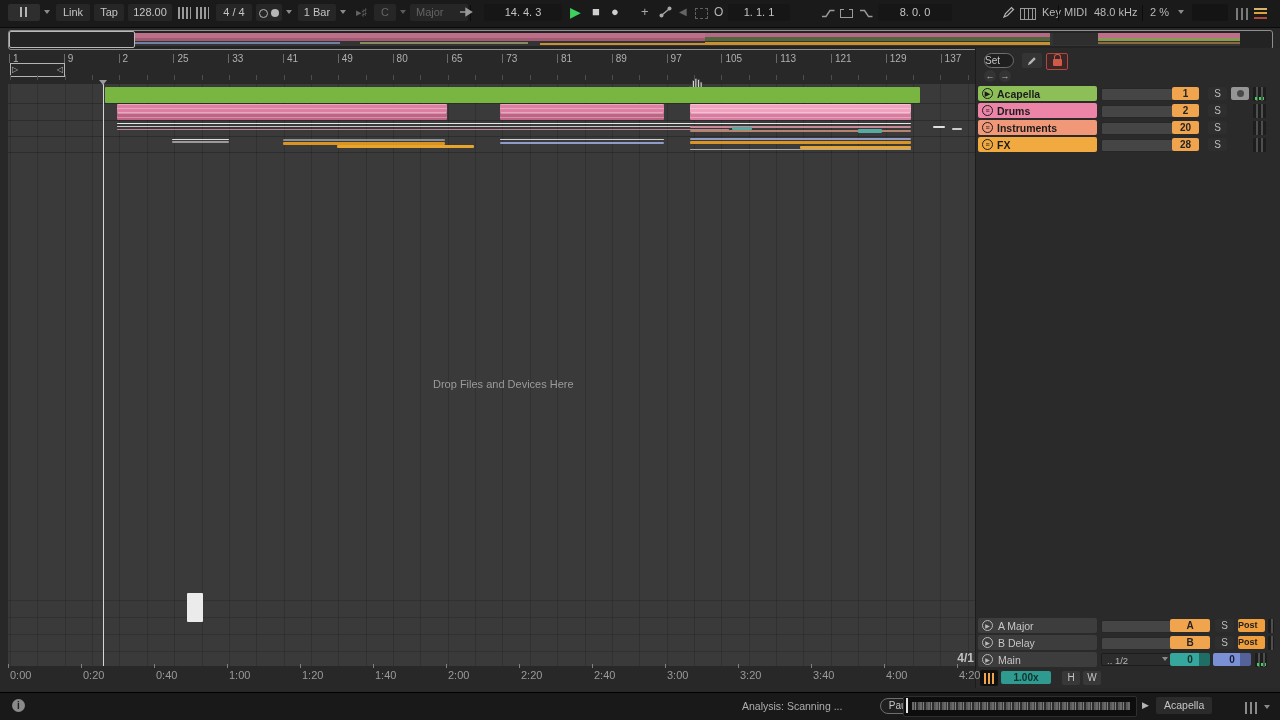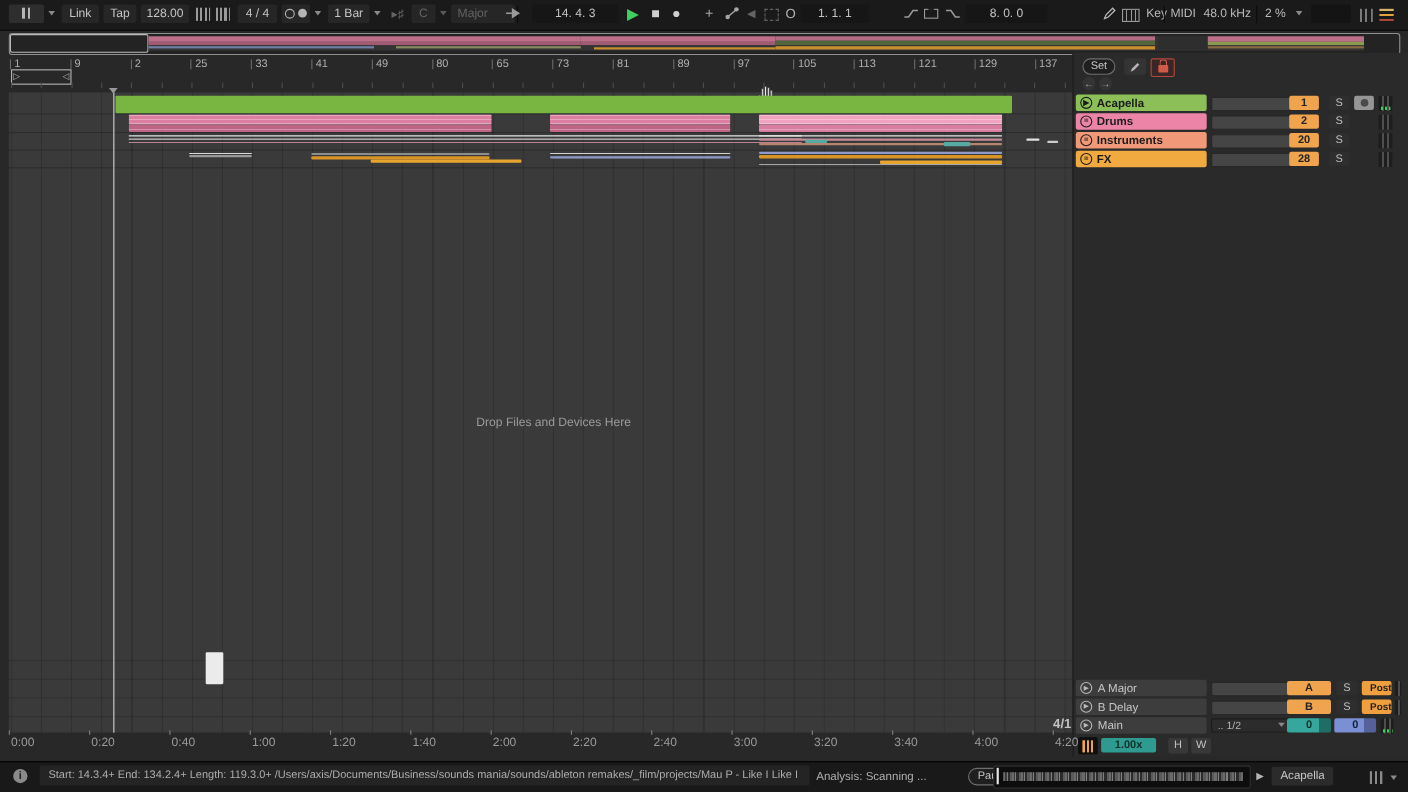--- a/index.html
+++ b/index.html
@@ -43,21 +43,21 @@
   .rname .ticon{border-color:#b9b9b9;color:#b9b9b9;}
   .tvol{position:absolute;left:1101px;width:72px;height:11px;background:#454545;border:1px solid #272727;border-radius:2px;}
   .tnum{position:absolute;left:1172px;width:27px;height:13px;background:#f0a44e;border-radius:2px;text-align:center;font-size:10px;font-weight:bold;color:#242424;line-height:13px;}
   .tsolo{position:absolute;left:1208px;width:19px;height:13px;background:#2e2e2e;border-radius:2px;text-align:center;font-size:10px;color:#bdbdbd;line-height:13px;}
   .tarm{position:absolute;left:1231px;width:18px;height:13px;background:#969696;border-radius:2px;display:flex;align-items:center;justify-content:center;}
   .armdot{width:7px;height:7px;border-radius:50%;background:#4a4a4a;}
   .tmeter{position:absolute;left:1253px;width:13px;height:14px;background:#1d1d1d;border-radius:1px;
           background-image:linear-gradient(90deg,transparent 3px,#4e4e4e 3px 5px,transparent 5px 8px,#4e4e4e 8px 10px,transparent 10px);}
   .tmeter.live::after{content:"";position:absolute;left:2px;bottom:1px;width:9px;height:3px;
           background:repeating-linear-gradient(90deg,#3ecf5e 0 2px,transparent 2px 4px);}
-  .postbox{position:absolute;width:27px;height:13px;background:#ef9f3e;border-radius:2px;text-align:right;font-size:9px;font-weight:bold;color:#1d1d1d;line-height:13px;}
+  .postbox{position:absolute;width:27px;height:13px;background:#ef9f3e;border-radius:2px;text-align:left;font-size:9px;font-weight:bold;color:#1d1d1d;line-height:13px;}
   .valbox{position:absolute;height:13px;border-radius:2px;text-align:center;font-size:10px;font-weight:bold;color:#10302c;line-height:13px;}
   .pill{border:1px solid #6e6e6e;border-radius:10px;background:#1f1f1f;}
   
   #footer{position:absolute;left:0;top:692px;width:1280px;height:28px;background:#191919;border-top:1px solid #000;}
   #pathbox{position:absolute;left:36px;top:3px;width:700px;height:18px;background:#242424;border-radius:2px;
            font-size:10px;color:#adadad;line-height:18px;padding:0 8px;box-sizing:border-box;white-space:nowrap;overflow:hidden;}
   #waveformbox{position:absolute;left:903px;top:3px;width:232px;height:19px;background:#0d0d0d;border:1px solid #2e2e2e;border-radius:2px;}
   #waveformbox .wline{position:absolute;left:2px;top:1px;width:2px;height:15px;background:#e6e6e6;}
   #waveformbox .wave{position:absolute;left:8px;top:5px;width:218px;height:8px;
       background:repeating-linear-gradient(90deg,#6a6a6a 0 2px,#3a3a3a 2px 3px,#808080 3px 4px,#2c2c2c 4px 6px,#5a5a5a 6px 8px);}
@@ -176,21 +176,21 @@
   <div id="playhead"></div>
   <div id="startmarker"></div>
   <div id="gridlabel">4/1</div>
   <div class="abs" style="left:688px;top:76px">
     <svg width="17" height="20" viewBox="0 0 17 20">
         <path d="M5 19 C2.5 16.5 1.5 13.5 1.5 10.5 L3.5 10.5 L3.5 13 L4.5 13 L4.5 4.5 L6.3 4.5 L6.3 11 L7 11 L7 2.5 L8.8 2.5 L8.8 11 L9.6 11 L9.6 3.5 L11.4 3.5 L11.4 11.5 L12.2 11.5 L12.2 6 L14 6 L14 13 C14 16 12.5 18 10.5 19 Z" fill="#f2f2f2" stroke="#3a3a3a" stroke-width="0.8"></path>
       </svg>
   </div>
 
   <div id="panel"></div>
-  <div class="abs pill" style="left:984px;top:53px;width:28px;height:13px;text-align:center;font-size:10px;line-height:13px;color:#c4c4c4">Set</div>
+  <div class="abs pill" style="left:984px;top:53px;width:28px;height:13px;text-align:left;font-size:10px;line-height:13px;color:#c4c4c4">Set</div>
   <div class="abs" style="left:1022px;top:53px;width:20px;height:15px;background:#343434;border-radius:2px;display:flex;align-items:center;justify-content:center">
     <svg width="10" height="10" viewBox="0 0 12 12">
         <path d="M1 11 L2.5 7.5 L8.5 1.5 L10.5 3.5 L4.5 9.5 Z" fill="#b5b5b5"></path>
       </svg>
   </div>
   <div class="abs" style="left:1046px;top:53px;width:20px;height:15px;background:#3a2626;border:1px solid #b0493c;border-radius:2px;display:flex;justify-content:center">
       <span class="lockicon"></span>
     </div>
   <div class="circlebtn" style="left:984px;top:70px">←</div>
   <div class="circlebtn" style="left:999px;top:70px">→</div>
@@ -199,21 +199,20 @@
 
   <div class="abs" style="left:980px;top:670px;width:18px;height:16px;background:#101010;border-radius:2px;display:flex;align-items:center;justify-content:center">
     <span style="width:10px;height:11px;background:repeating-linear-gradient(90deg,#f0a44e 0 2px,transparent 2px 4px)"></span>
   </div>
   <div class="abs valbox" style="left:1001px;top:671px;width:50px;background:#2f9a90">1.00x</div>
   <div class="abs" style="left:1062px;top:671px;width:18px;height:14px;background:#383838;border-radius:2px;text-align:center;font-size:10px;color:#c4c4c4;line-height:14px">H</div>
   <div class="abs" style="left:1083px;top:671px;width:18px;height:14px;background:#383838;border-radius:2px;text-align:center;font-size:10px;color:#c4c4c4;line-height:14px">W</div>
 
   <div id="footer">
     <div class="abs" style="left:12px;top:6px;width:13px;height:13px;border-radius:50%;background:#8a8a8a;color:#202020;font-size:10px;font-weight:bold;text-align:center;line-height:13px">i</div>
-    <div id="pathbox">Start: 14.3.4+  End: 134.2.4+  Length: 119.3.0+  /Users/axis/Documents/Business/sounds mania/sounds/ableton remakes/_film/projects/Mau P - Like I Like I</div>
     <span class="abs" style="left:742px;top:7px;font-size:10.5px;color:#adadad">Analysis: Scanning ...</span>
     <div class="abs pill" style="left:880px;top:5px;width:44px;height:14px;text-align:center;font-size:10px;line-height:14px;color:#c4c4c4">Pause</div>
     <span class="abs" style="left:938px;top:7px;font-size:9px;color:#b5b5b5">▶</span>
     <div id="waveformbox">
         <span class="wline"></span>
         <span class="wave"></span>
       </div>
     <span class="abs" style="left:1142px;top:7px;font-size:9px;color:#b5b5b5">▶</span>
     <div class="abs" style="left:1156px;top:4px;height:17px;padding:0 8px;background:#2b2b2b;border-radius:2px;font-size:10.5px;line-height:17px;color:#c6c6c6">Acapella</div>
     <span class="abs" style="left:1245px;top:7px"><span class="lvlbars" style="display:inline-block;background:#8a8a8a"></span></span>

